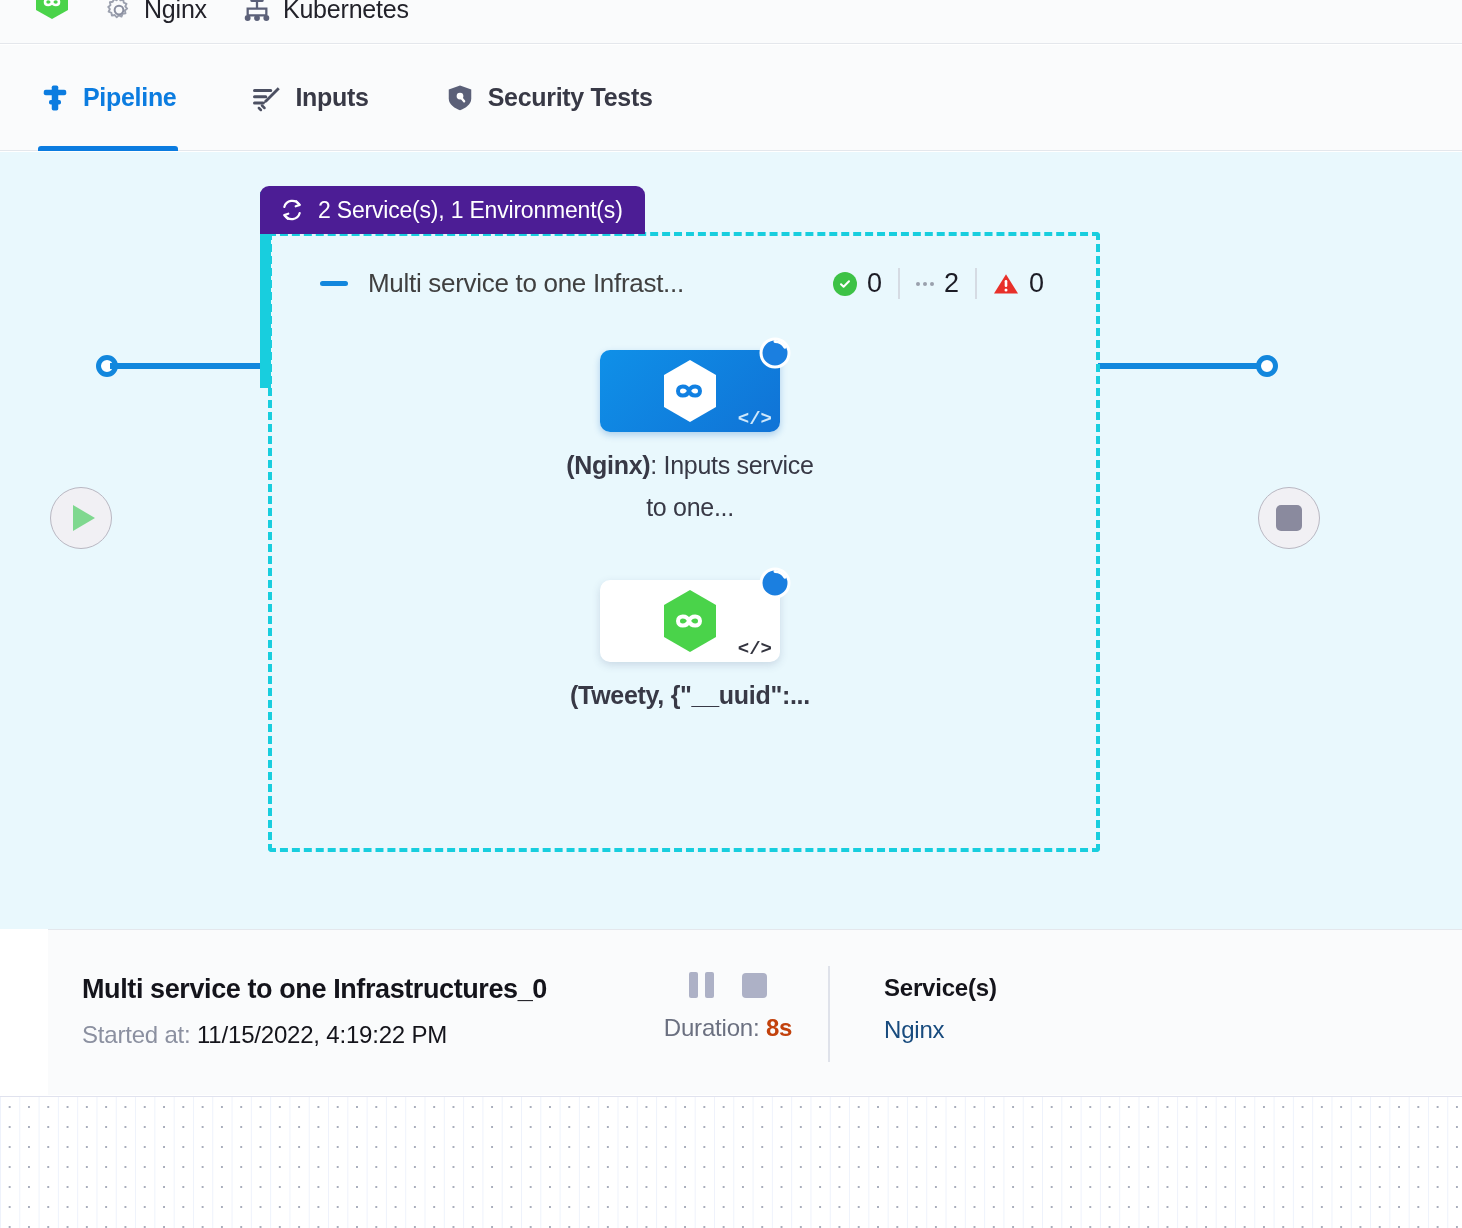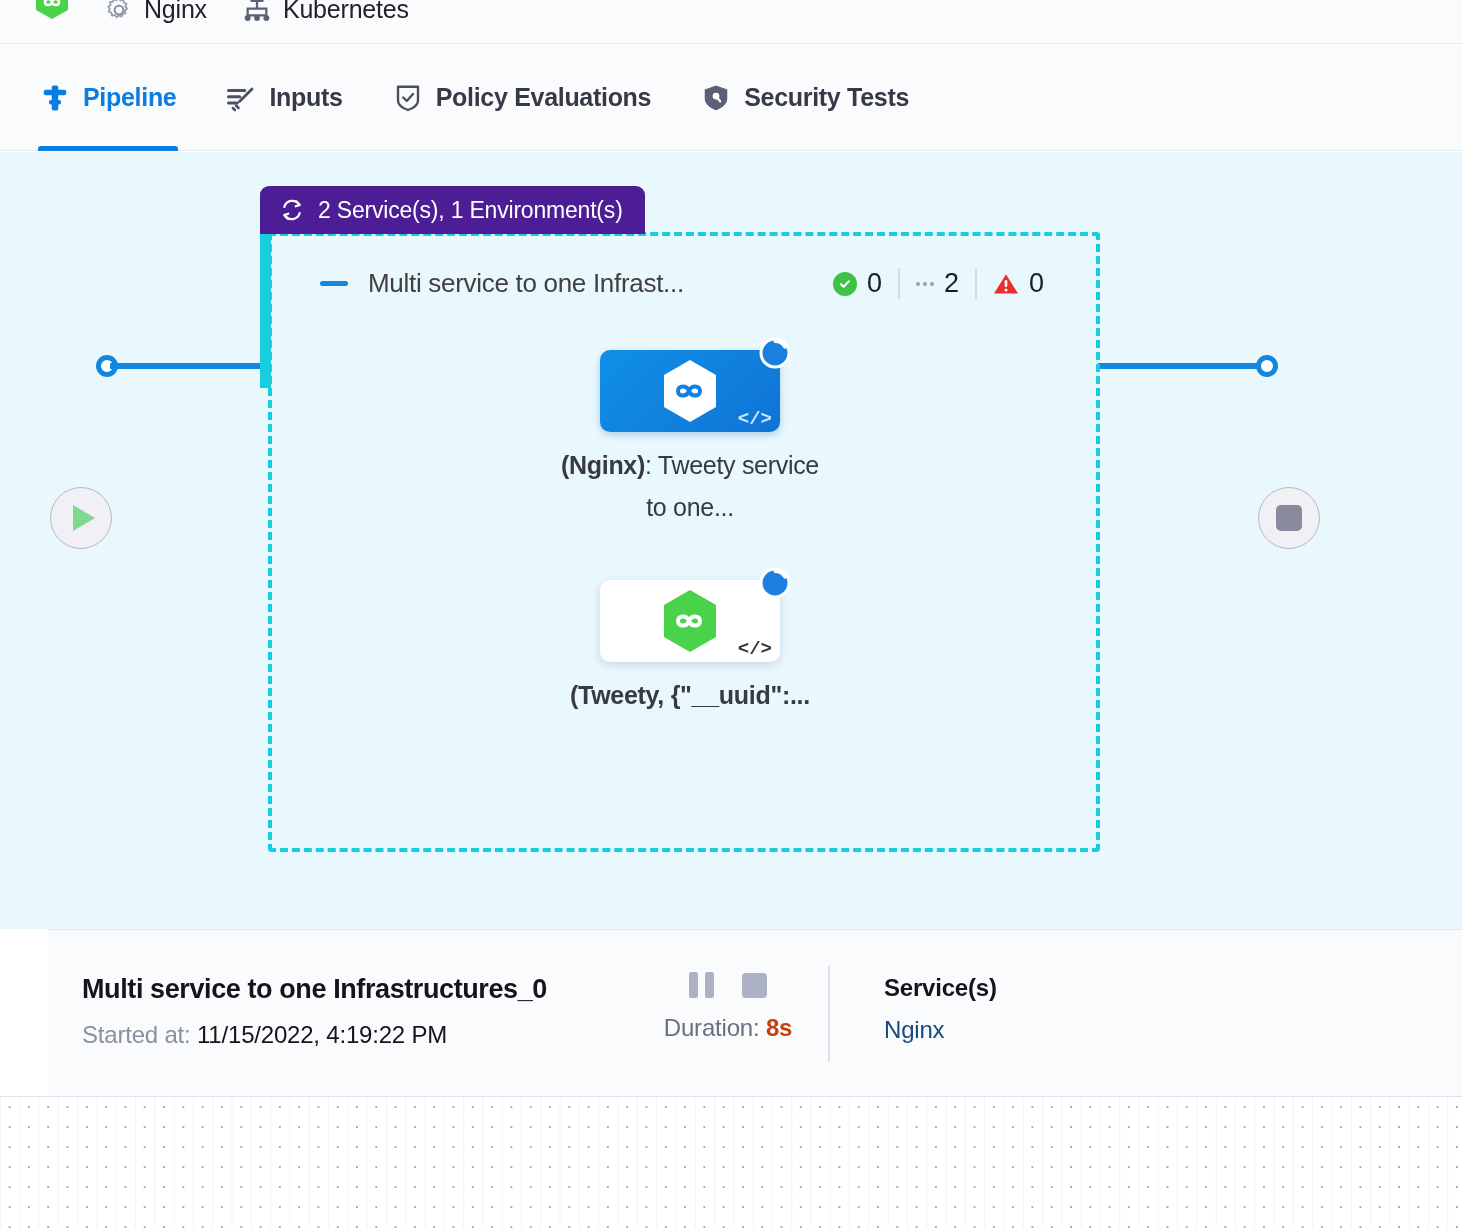--- a/index.html
+++ b/index.html
@@ -23,21 +23,21 @@
     font-size: 25px; font-weight: 400; color: #22222a;
     letter-spacing: -0.2px; position: relative; top: -12px;
   }
   .hexlogo { width: 36px; height: 40px; position: relative; top: -14px; }
 
   
   .tabrow {
     position: absolute; left: 0; top: 45px; width: 1462px; height: 106px;
     background: #fafbfc;
     display: flex; align-items: center;
-    padding-left: 38px; gap: 46px;
+    padding-left: 38px; gap: 72px;
     border-bottom: 1px solid #e4e7ec;
   }
   .tab {
     display: flex; align-items: center; gap: 13px;
     height: 106px; cursor: pointer; position: relative;
     padding: 0 2px;
   }
   .tab-label { font-size: 25px; font-weight: 700; color: #383946; letter-spacing: -0.3px; }
   .tab.active .tab-label { color: #0b7ce0; }
   .tab.active::after {
@@ -211,27 +211,20 @@
 
   <div class="tab">
     <svg class="tab-icon" viewBox="0 0 24 24">
       <path d="M2 6h13 M2 11h9 M2 16h7" stroke="#4c5062" stroke-width="2.4" stroke-linecap="round"></path>
       <path d="M20.6 3.4l1.6 1.6-10.4 10.4-2.6 1 1-2.6z" fill="#4c5062"></path>
       <path d="M8 18l2 2 M5.5 20l1.6 1.6" stroke="#4c5062" stroke-width="2" stroke-linecap="round"></path>
     </svg>
     <span class="tab-label">Inputs</span>
   </div>
 
-  <div class="tab">
-    <svg class="tab-icon" viewBox="0 0 24 24">
-      <path d="M4 3h16v11c0 4-4.6 6.4-8 7.6C8.6 20.4 4 18 4 14z" fill="none" stroke="#4c5062" stroke-width="1.9" stroke-linejoin="round"></path>
-      <path d="M8.2 11.6l2.8 2.8 5-5.6" fill="none" stroke="#4c5062" stroke-width="1.9" stroke-linecap="round" stroke-linejoin="round"></path>
-    </svg>
-    <span class="tab-label">Policy Evaluations</span>
-  </div>
 
   <div class="tab">
     <svg class="tab-icon" viewBox="0 0 24 24">
       <path d="M12 2l9 3.2v7.4c0 4.8-5.2 7.8-9 9.2-3.8-1.4-9-4.4-9-9.2V5.2z" fill="#5b6078"></path>
       <circle cx="12" cy="10.4" r="2.7" fill="#ffffff"></circle>
       <path d="M13.3 12.2l2 2.4" stroke="#ffffff" stroke-width="1.9" stroke-linecap="round"></path>
     </svg>
     <span class="tab-label">Security Tests</span>
   </div>
 </div>
@@ -302,21 +295,21 @@
         <path d="M19 33 c0-6 9-6 11 0 c2 6 11 6 11 0 c0-6-9-6-11 0 c-2 6-11 6-11 0 z" fill="none" stroke="#1180e2" stroke-width="4"></path>
       </svg>
     </div>
     <svg class="spin-badge" viewBox="0 0 34 34">
       <circle cx="17" cy="17" r="14" fill="#1b7fe0" stroke="#ffffff" stroke-width="3"></circle>
       <path d="M17 5.6 a11.4 11.4 0 0 1 9.9 5.7" fill="none" stroke="#ffffff" stroke-width="3" stroke-linecap="round"></path>
     </svg>
     <span class="code-icon">&lt;/&gt;</span>
   </div>
   <div class="card-caption" style="left:560px; top:292px;">
-    <b>(Nginx)</b><span>: Tweety service to one...</span>
+    <b>(Nginx)</b><span>: Inputs service to one...</span>
   </div>
 
   <div class="card white" style="left:600px; top:428px;">
     <div class="card-center">
       <svg width="62" height="66" viewBox="0 0 62 66">
         <path d="M31 2 L57 17 L57 49 L31 64 L5 49 L5 17 Z" fill="#4ad34a"></path>
         <path d="M19 33 c0-6 9-6 11 0 c2 6 11 6 11 0 c0-6-9-6-11 0 c-2 6-11 6-11 0 z" fill="none" stroke="#ffffff" stroke-width="4"></path>
       </svg>
     </div>
     <svg class="spin-badge" viewBox="0 0 34 34">

